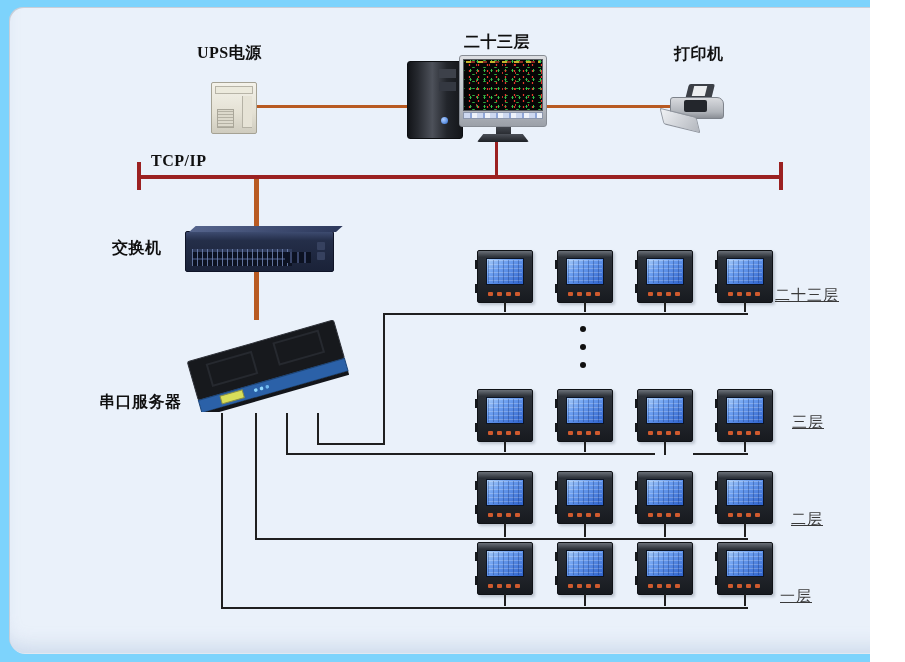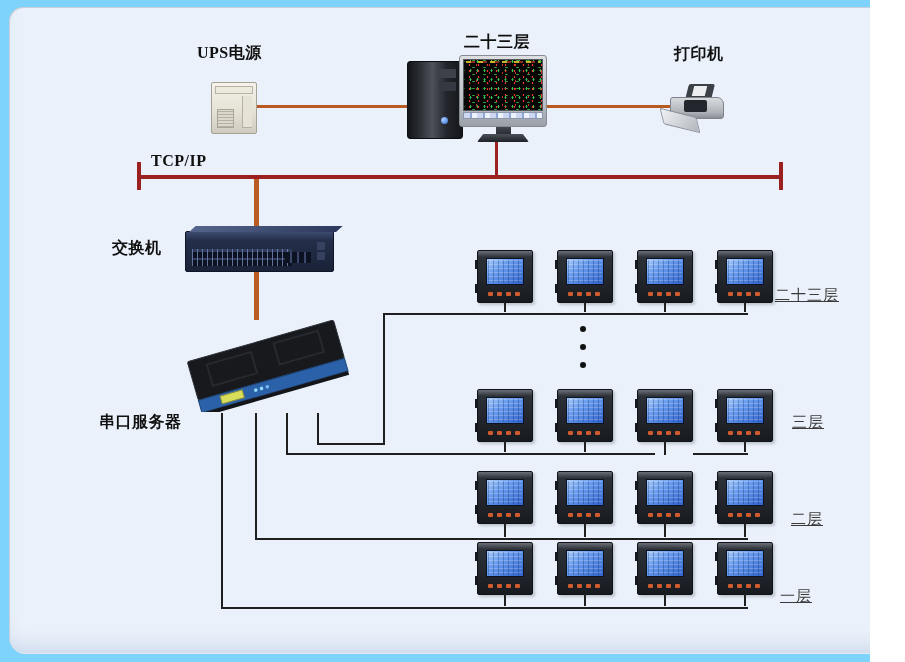--- a/index.html
+++ b/index.html
@@ -106,21 +106,21 @@
 <body>
 
 <div class="stage">
   <div class="panel"></div>
 
   <div class="dl" style="left:197px;top:43px;">UPS电源</div>
   <div class="dl" style="left:464px;top:32px;">二十三层</div>
   <div class="dl" style="left:674px;top:44px;">打印机</div>
   <div class="dl" style="left:151px;top:152px;">TCP/IP</div>
   <div class="dl" style="left:112px;top:238px;">交换机</div>
-  <div class="dl" style="left:99px;top:412px;">串口服务器</div>
+  <div class="dl" style="left:99px;top:392px;">串口服务器</div>
 
   <div class="ln cable" style="left:255px;top:105px;width:154px;height:3px;"></div>
   <div class="ln cable" style="left:546px;top:105px;width:129px;height:3px;"></div>
   <div class="ln bus" style="left:495px;top:140px;width:3px;height:36px;"></div>
   <div class="ln bus" style="left:140px;top:175px;width:641px;height:4px;"></div>
   <div class="ln bus" style="left:137px;top:162px;width:4px;height:28px;"></div>
   <div class="ln bus" style="left:779px;top:162px;width:4px;height:28px;"></div>
   <div class="ln cable" style="left:254px;top:179px;width:5px;height:52px;"></div>
   <div class="ln cable" style="left:254px;top:270px;width:5px;height:50px;"></div>
 

